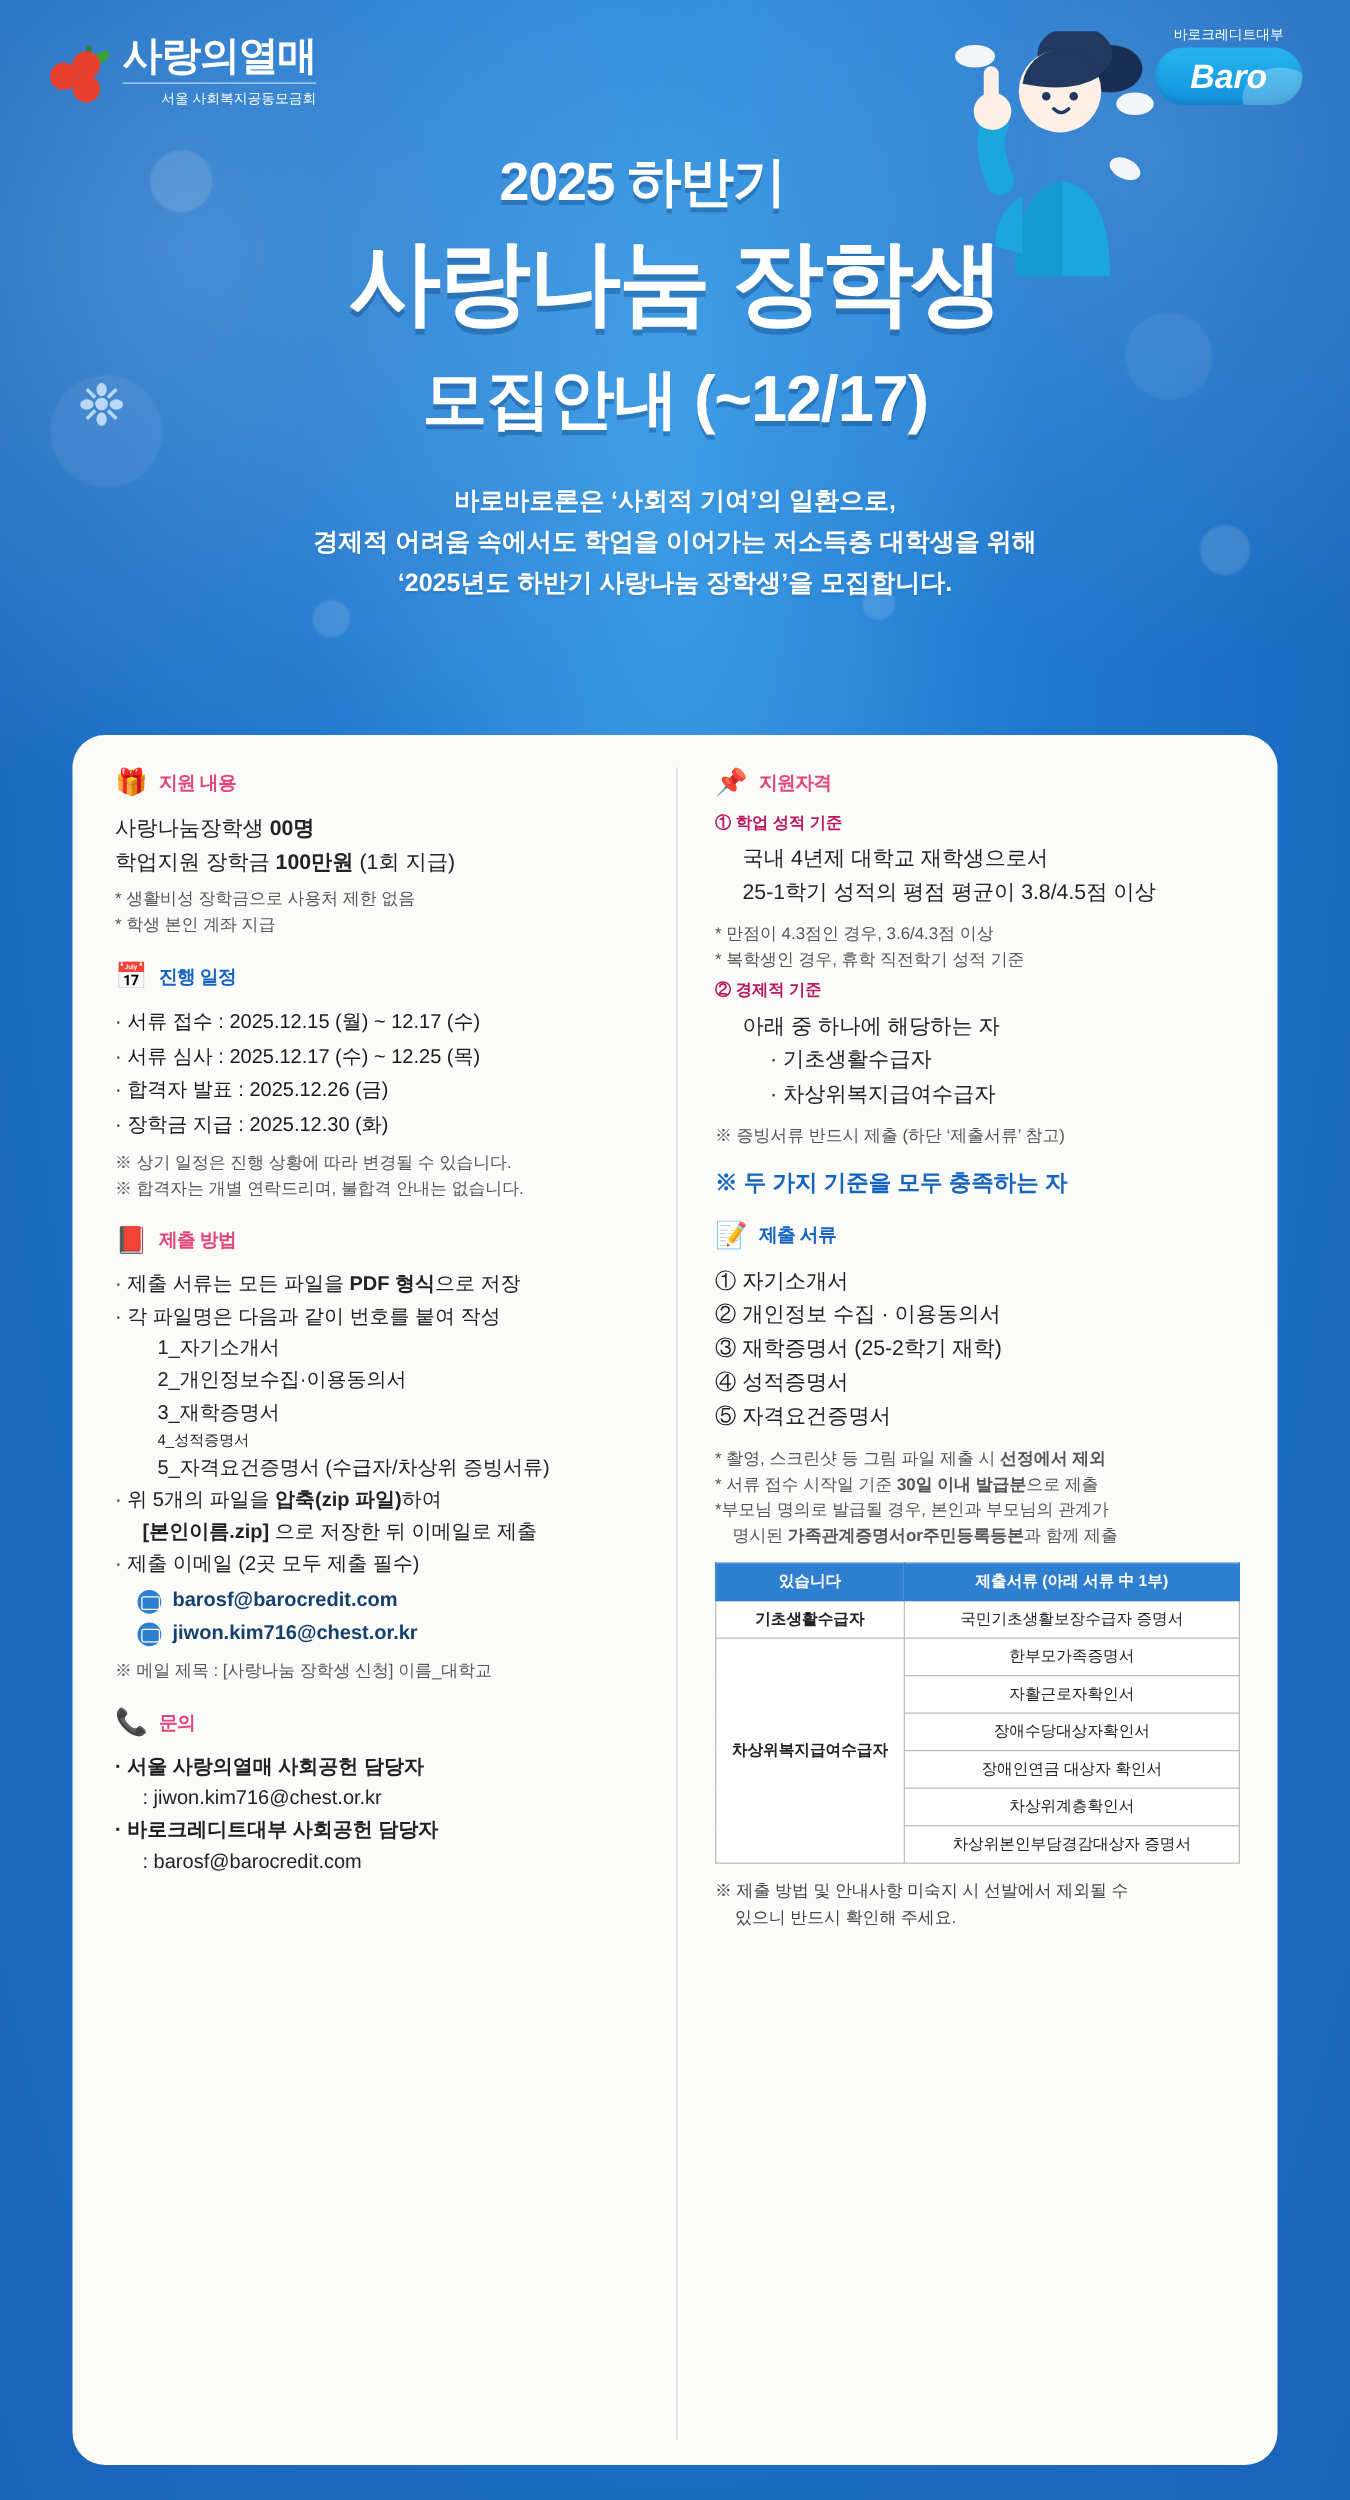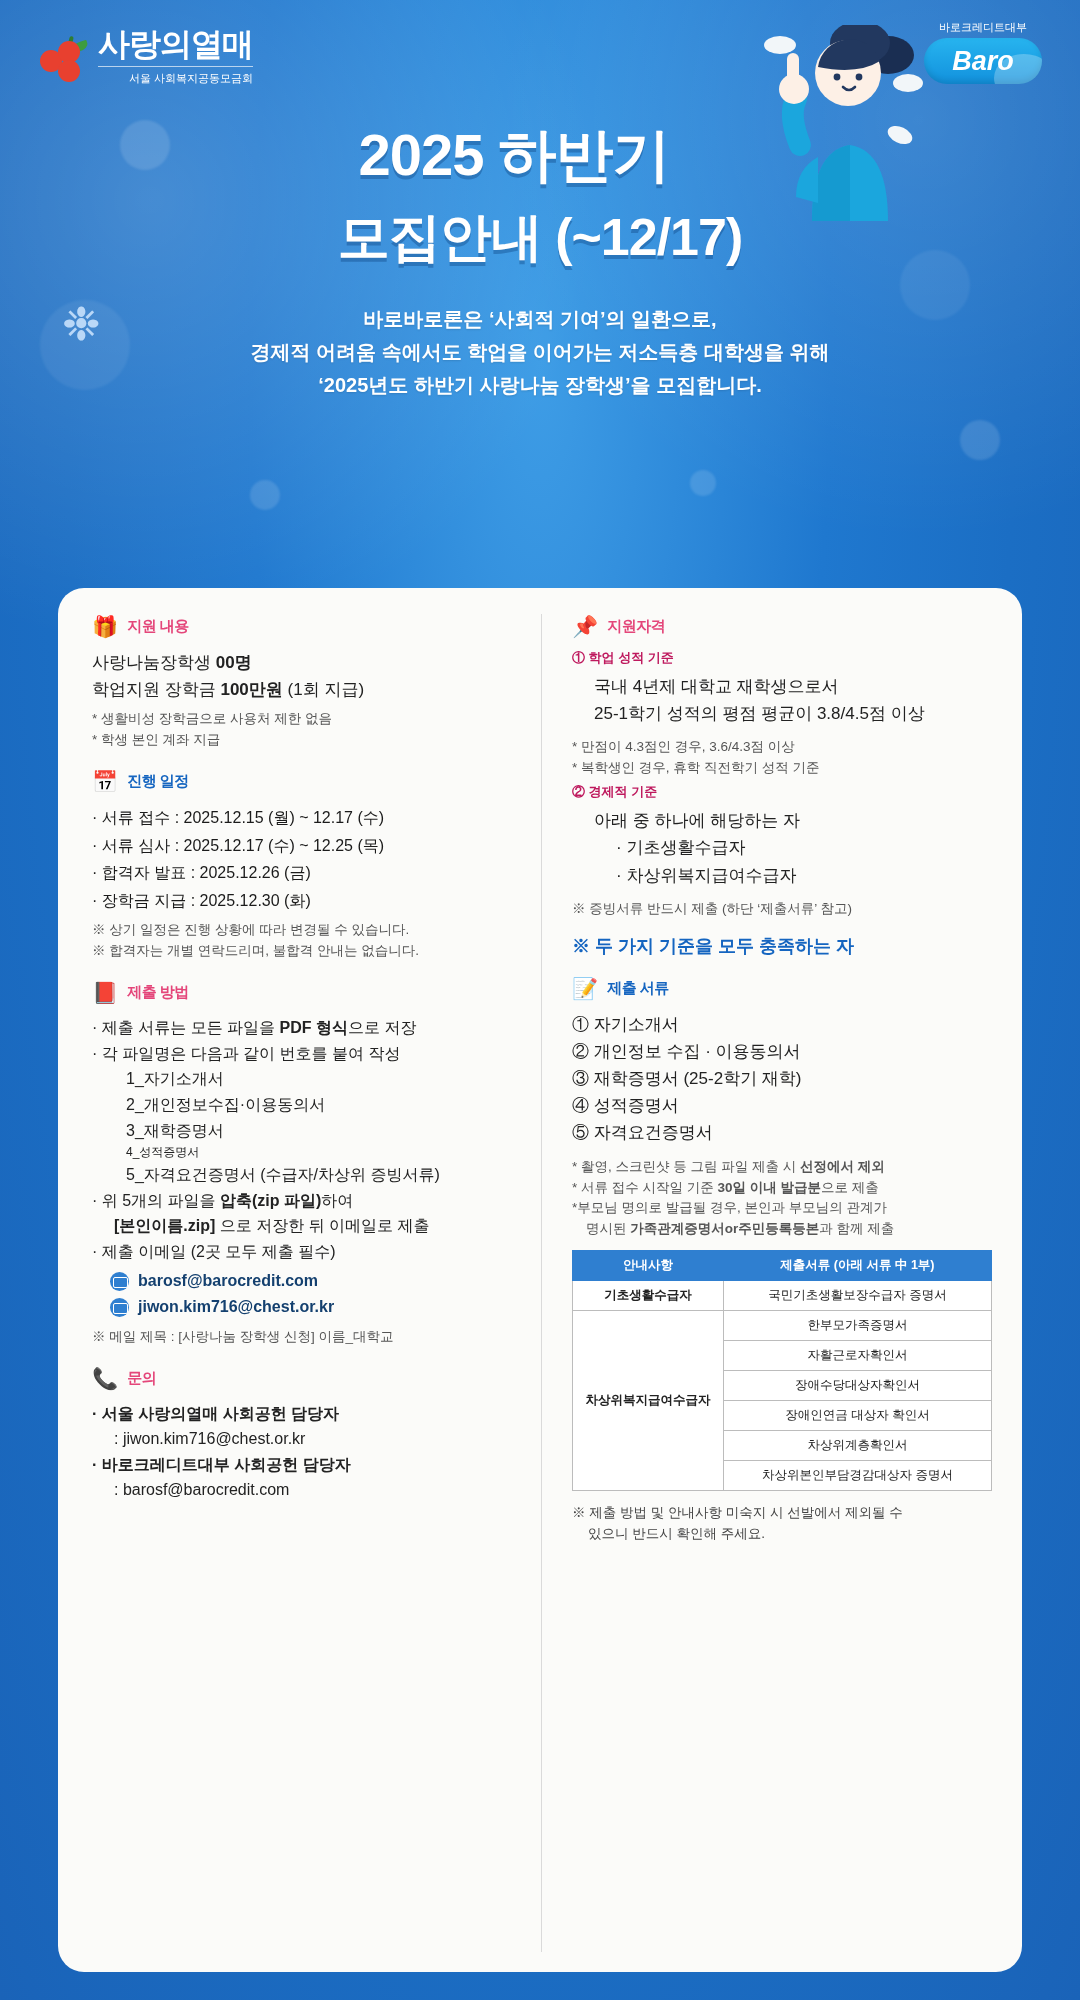--- a/index.html
+++ b/index.html
@@ -48,21 +48,21 @@
     position:relative; overflow:hidden;
   }
   .logo-right .baro-box::after{
     content:""; position:absolute; right:-12px; bottom:-18px; width:60px; height:48px;
     background: rgba(255,255,255,.25); border-radius:50%;
   }
 
   
   .titles { text-align: center; position: relative; margin-top: 12px; }
   .t-line1 {
-    font-size: 58px; font-weight: 800; color:#fff; letter-spacing: -1px;
+    font-size: 43px; font-weight: 800; color:#fff; letter-spacing: -1px;
     text-shadow: 0 4px 0 rgba(10,60,120,.35);
     padding-right: 52px;
   }
   .t-line2 {
     font-size: 74px; font-weight: 800; color:#fff; letter-spacing: -2px; margin-top: 2px;
     text-shadow: 0 5px 0 rgba(10,60,120,.35);
   }
   .t-line3 {
     font-size: 52px; font-weight: 800; color:#fff; letter-spacing: -1px; margin-top: 8px;
     text-shadow: 0 4px 0 rgba(10,60,120,.35);
@@ -172,20 +172,21 @@
       <path d="M78 132 q-22 12 -22 40 l22 6z" fill="#1ba6dd"></path>
       <path d="M60 120 q-12 -30 -4 -46" stroke="#1ba6dd" stroke-width="22" fill="none" stroke-linecap="round"></path>
       <circle cx="54" cy="64" r="15" fill="#fdf0e6"></circle>
       <rect x="47" y="28" width="12" height="34" rx="6" fill="#fdf0e6"></rect>
       <ellipse cx="40" cy="20" rx="16" ry="9" fill="#f2f6f9"></ellipse>
       <ellipse cx="168" cy="58" rx="15" ry="9" fill="#f2f6f9"></ellipse>
       <ellipse cx="160" cy="110" rx="13" ry="8" fill="#f2f6f9" transform="rotate(25 160 110)"></ellipse>
     </svg>
 
     <div class="t-line1">2025 하반기</div>
+    <div class="t-line2">사랑나눔 장학생</div>
     <div class="t-line3">모집안내 (~12/17)</div>
   </div>
 
   <div class="lead">
     <div>바로바로론은 ‘사회적 기여’의 일환으로,</div>
     <div>경제적 어려움 속에서도 학업을 이어가는 저소득층 대학생을 위해</div>
     <div>‘2025년도 하반기 사랑나눔 장학생’을 모집합니다.</div>
   </div>
 
   <div class="card">
@@ -317,21 +318,21 @@
           <span>* 서류 접수 시작일 기준 </span><b>30일 이내 발급분</b><span>으로 제출</span>
         </div>
         <div class="note">*부모님 명의로 발급될 경우, 본인과 부모님의 관계가</div>
         <div class="note" style="padding-left:14px">
           <span>명시된 </span><b>가족관계증명서or주민등록등본</b><span>과 함께 제출</span>
         </div>
 
         <table class="doc">
           <thead>
             <tr>
-              <th style="width:36%">안내사항</th>
+              <th style="width:36%">있습니다</th>
               <th>제출서류 (아래 서류 中 1부)</th>
             </tr>
           </thead>
           <tbody>
             <tr>
               <td class="cat">기초생활수급자</td>
               <td>국민기초생활보장수급자 증명서</td>
             </tr>
             <tr>
               <td class="cat" rowspan="6">차상위복지급여수급자</td>

